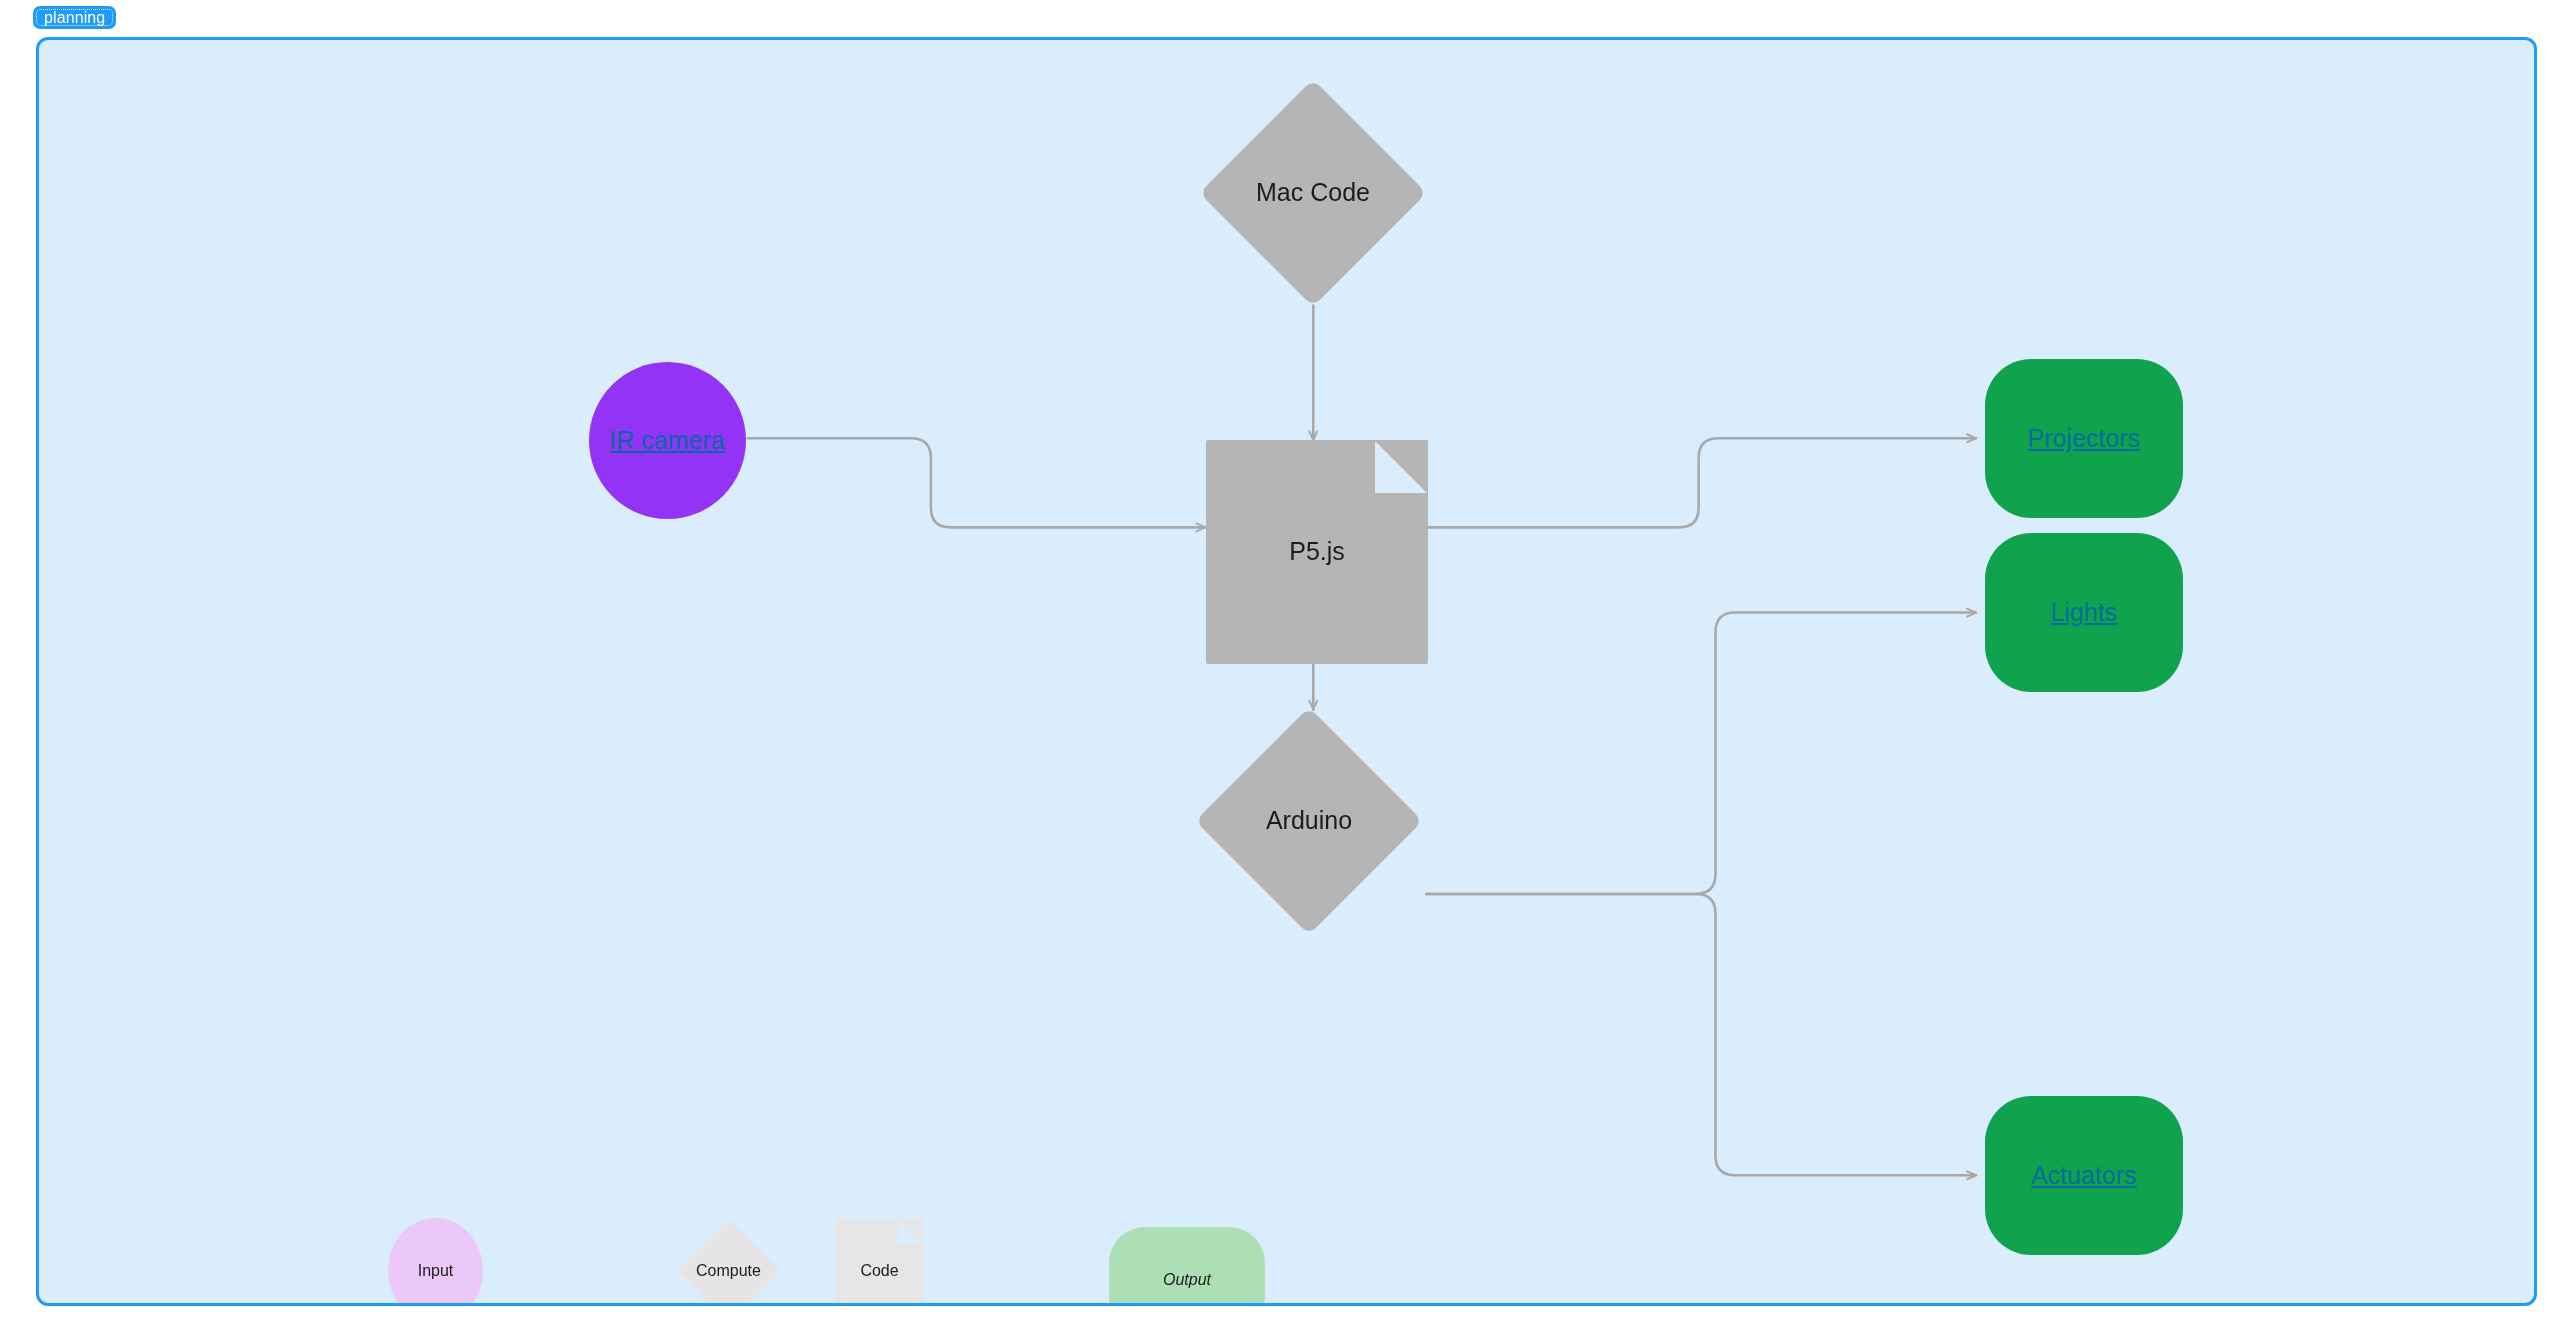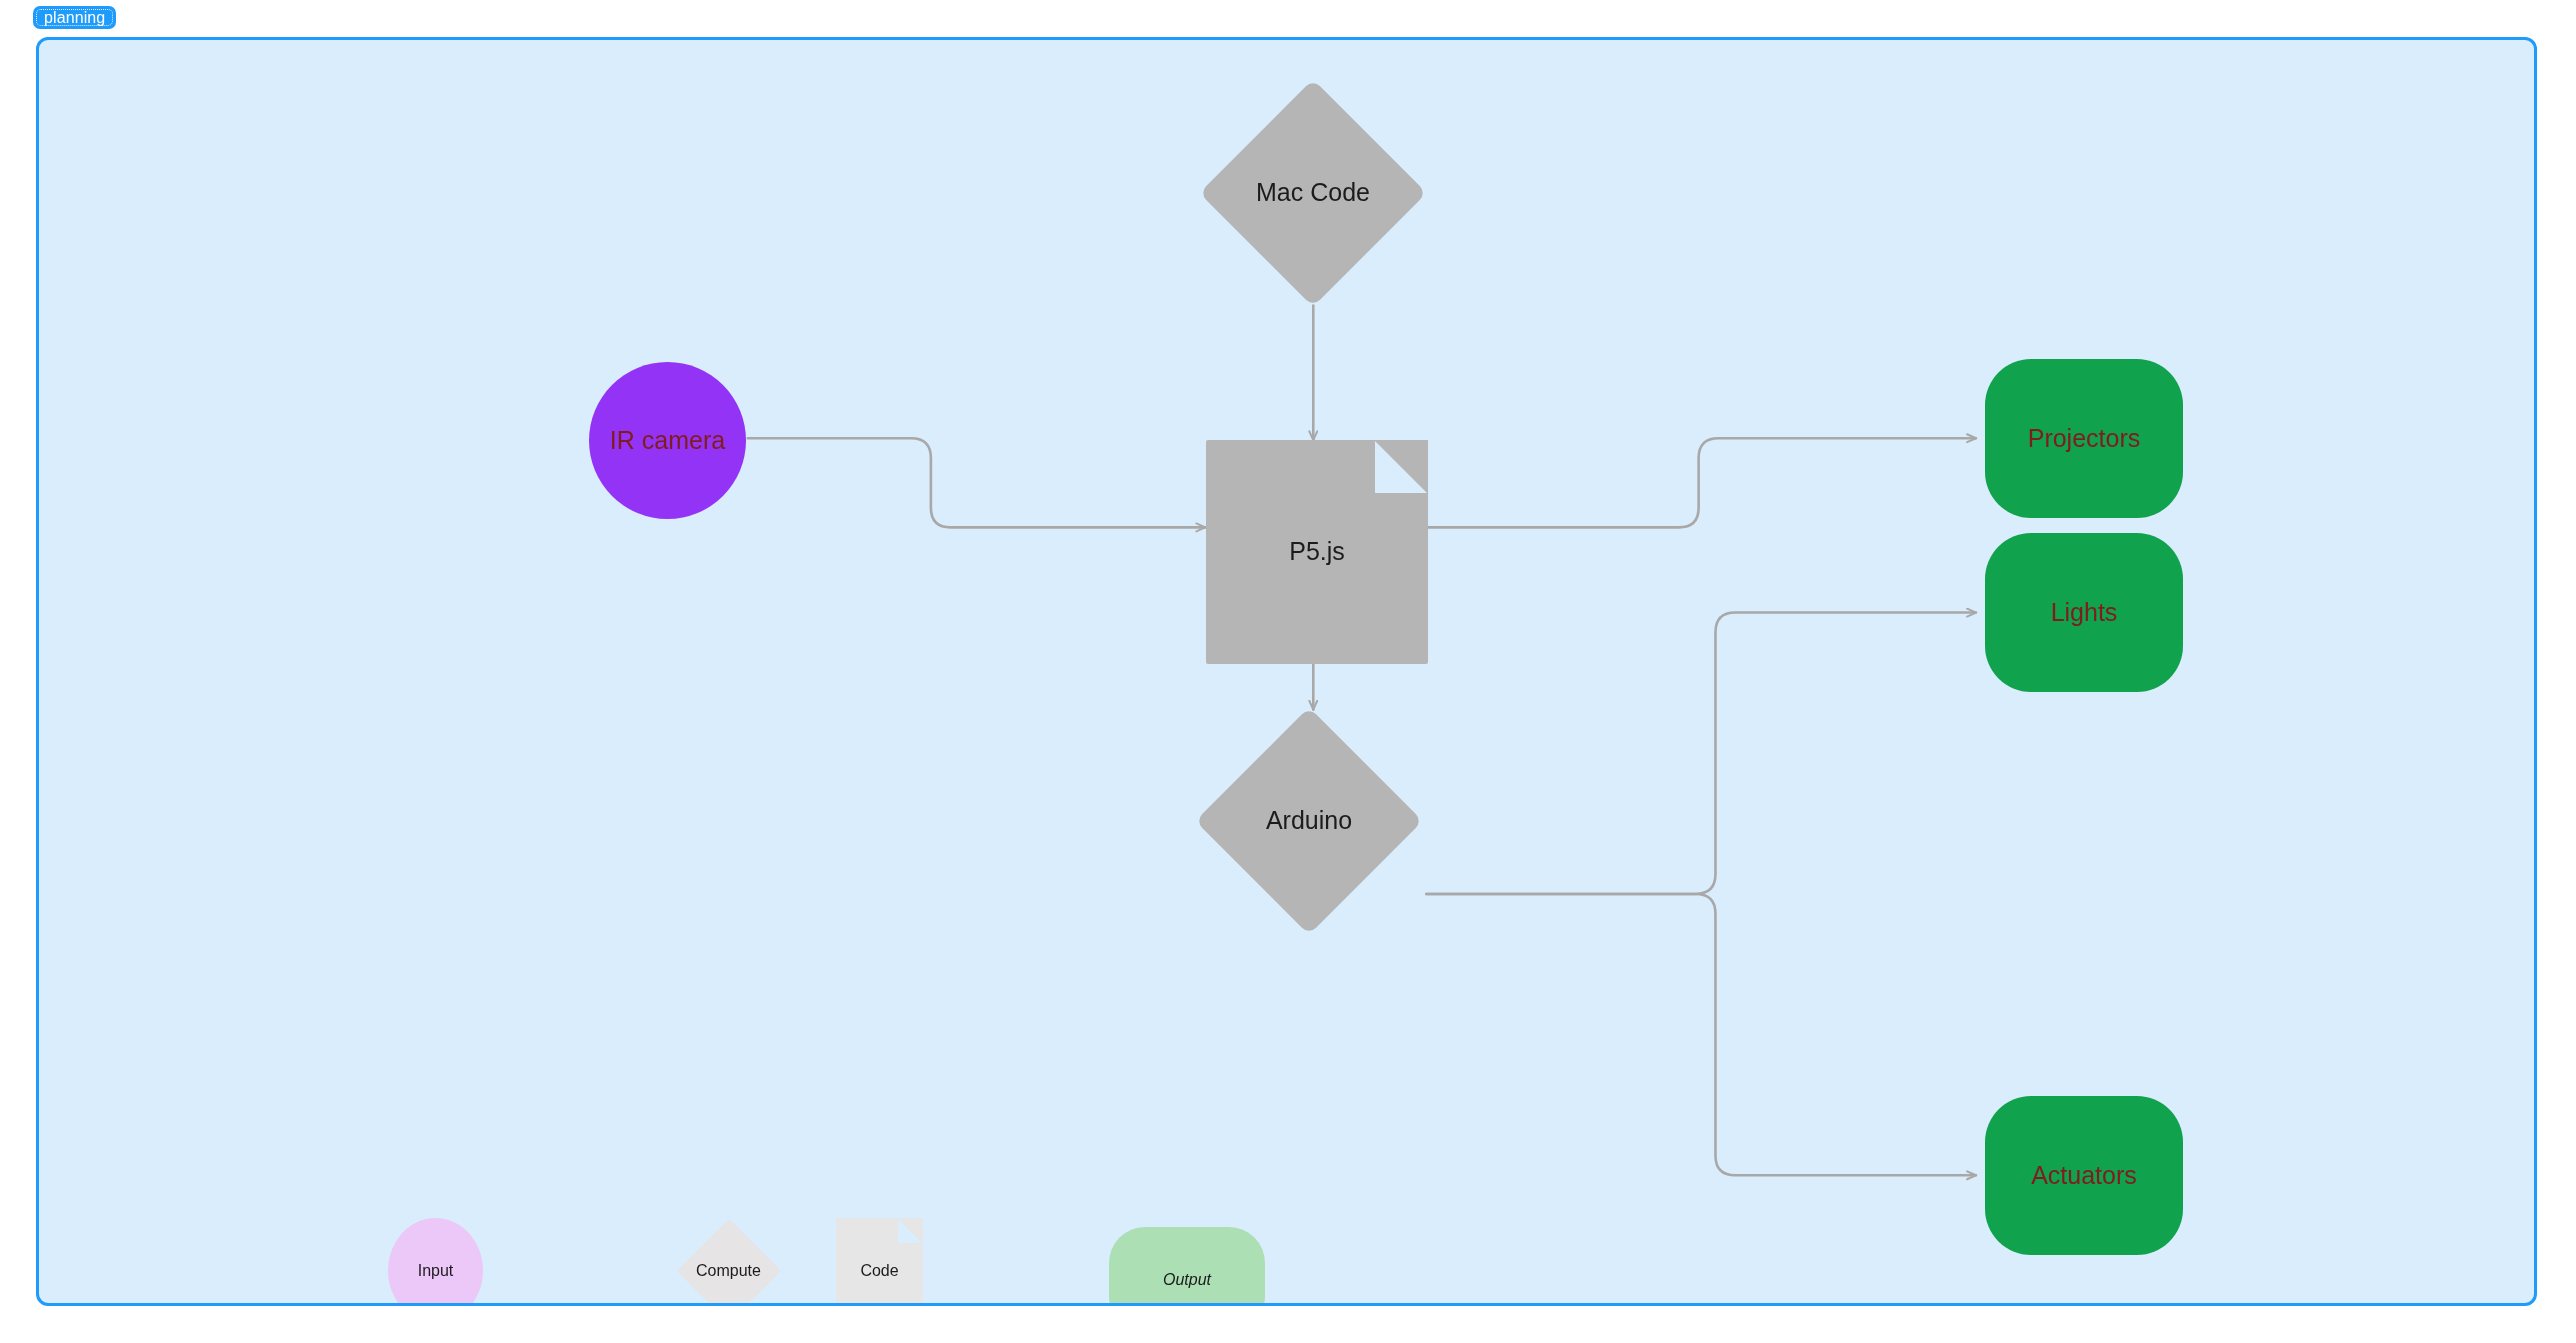--- a/index.html
+++ b/index.html
@@ -131,21 +131,21 @@
     top: 0;
     right: 0;
     width: 0; height: 0;
   }
 
   
   .main-node .lbl { font-size: 25px; }
   .legend-node .lbl { font-size: 16px; }
 
   .txt-dark { color: #1c1c1c; }
-  .txt-light { color: #7f1d1d; }
+  .txt-light { color: #0369a1; text-decoration: underline; }
 </style>
 </head>
 <body>
 
 <div id="stage">
 
   <div class="badge">
     <span>planning</span>
   </div>
 

